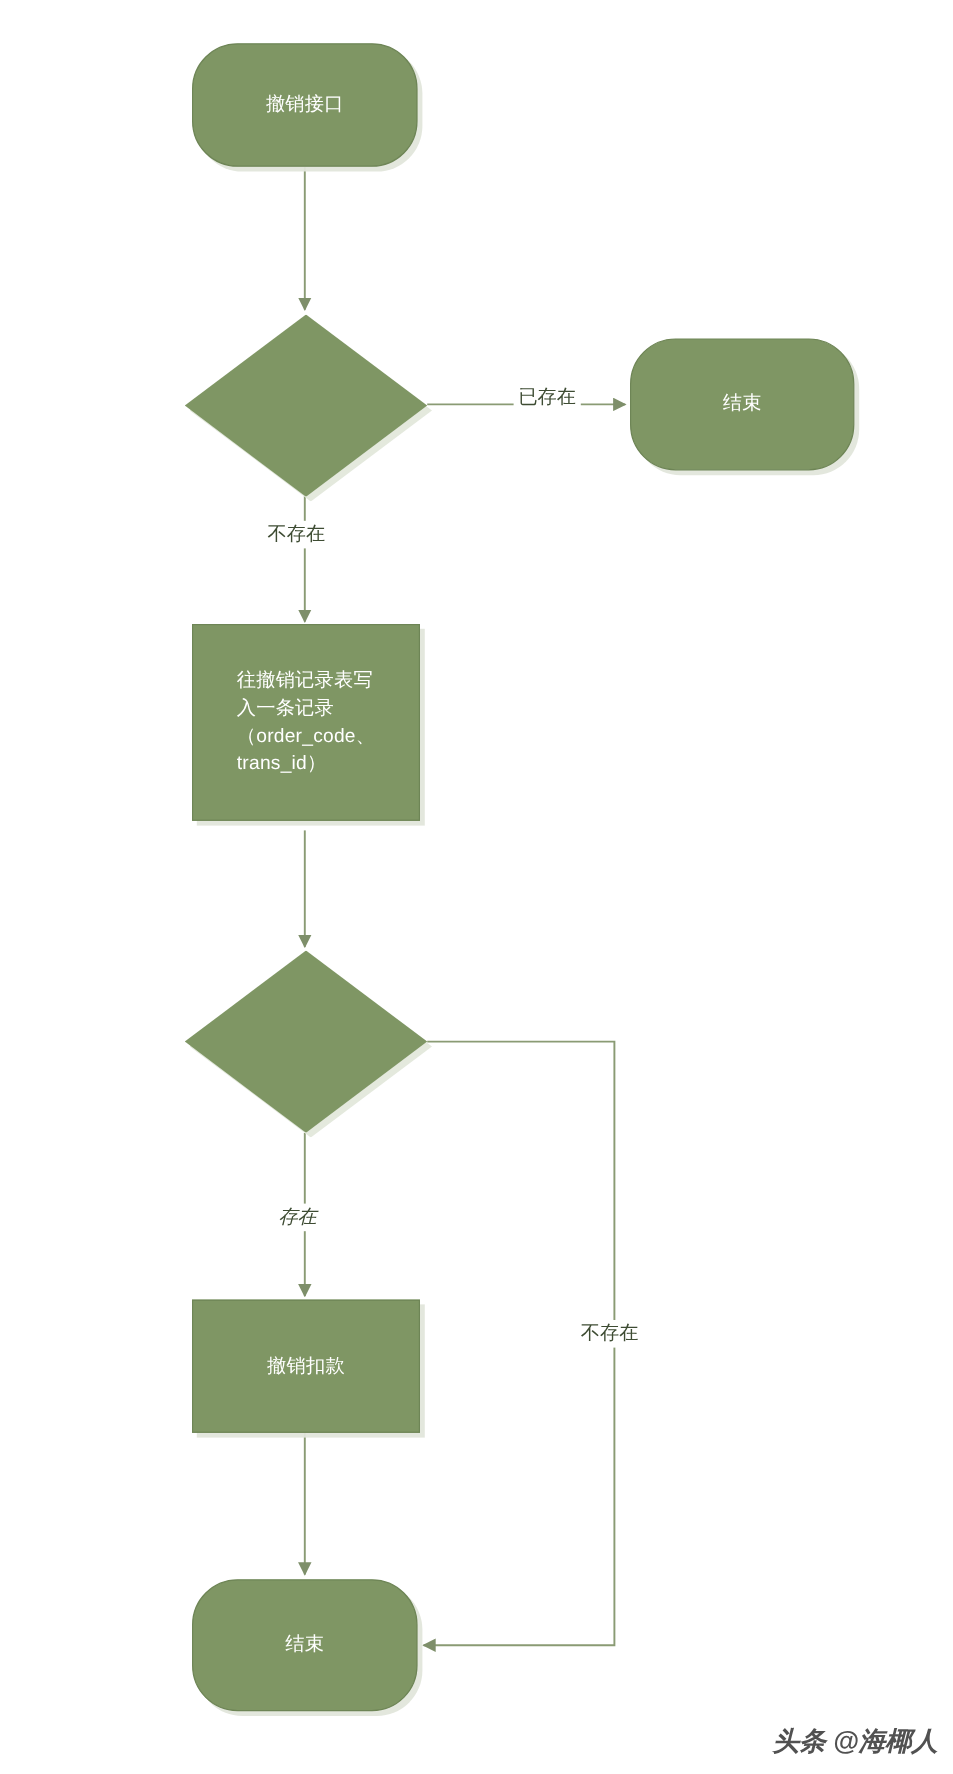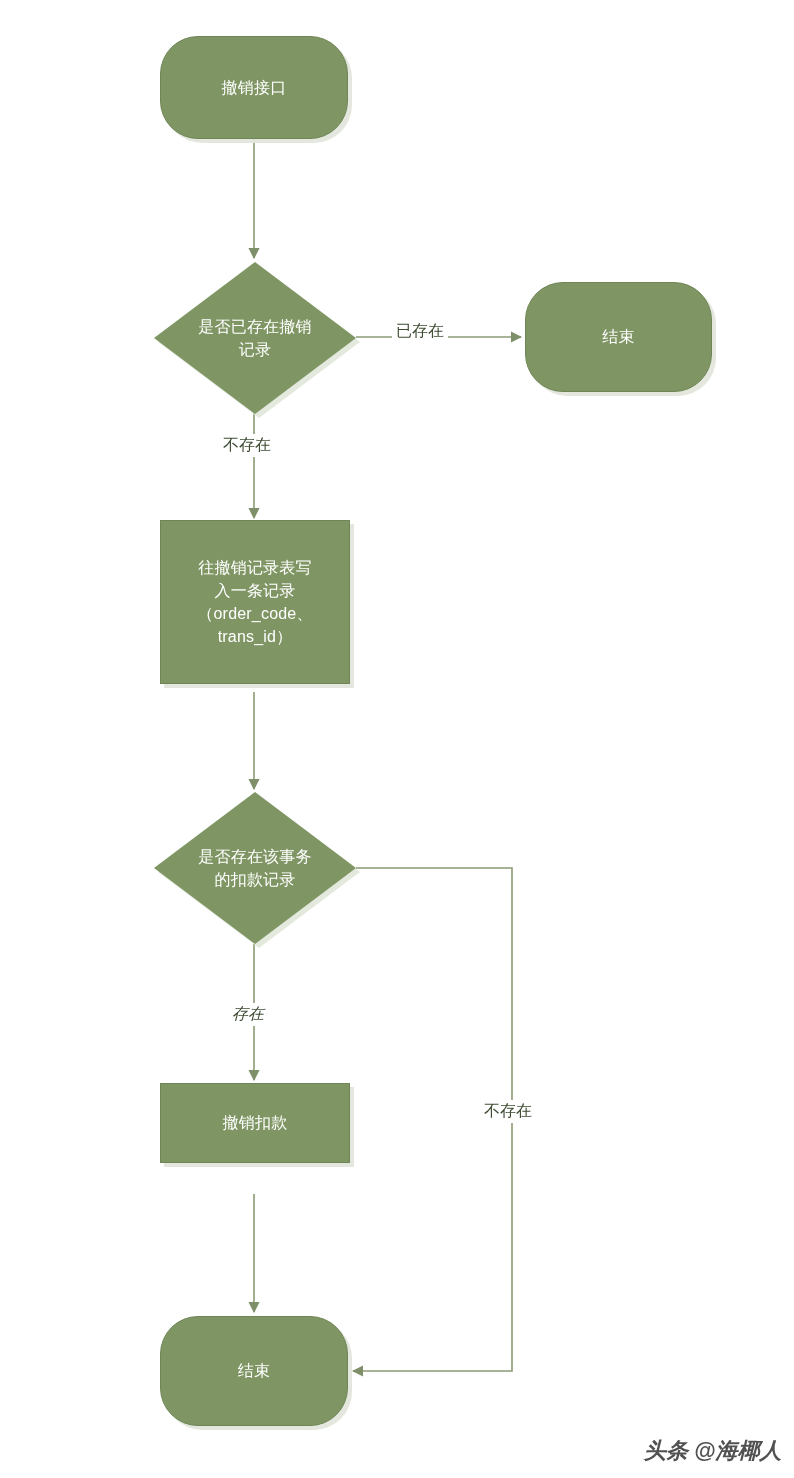--- a/index.html
+++ b/index.html
@@ -23,21 +23,21 @@
     top: 0;
     width: 794px;
     height: 1478px;
   }
   .node {
     position: absolute;
     box-sizing: border-box;
     display: flex;
     align-items: center;
     justify-content: center;
-    text-align: center;
+    text-align: left;
     color: #ffffff;
     font-size: 16px;
     line-height: 1.45;
     letter-spacing: 0.2px;
     z-index: 3;
   }
   .node .node-text {
     position: relative;
     z-index: 4;
     white-space: pre-line;
@@ -130,51 +130,47 @@
     </g>
   </svg>
 
   <div class="node terminator" style="left:160px; top:36px; width:188px; height:103px;">
     <span class="node-text">撤销接口</span>
   </div>
 
   <div class="node decision" style="left:154px; top:262px; width:202px; height:152px;">
     <div class="diamond-shadow"></div>
     <div class="diamond-fill"></div>
-    <span class="node-text">是否已存在撤销
-记录</span>
   </div>
 
   <div class="node terminator" style="left:525px; top:282px; width:187px; height:110px;">
     <span class="node-text">结束</span>
   </div>
 
   <div class="node process" style="left:160px; top:520px; width:190px; height:164px;">
     <span class="node-text">往撤销记录表写
 入一条记录
 （order_code、
 trans_id）</span>
   </div>
 
   <div class="node decision" style="left:154px; top:792px; width:202px; height:152px;">
     <div class="diamond-shadow"></div>
     <div class="diamond-fill"></div>
-    <span class="node-text">是否存在该事务
-的扣款记录</span>
   </div>
 
-  <div class="node process" style="left:160px; top:1083px; width:190px; height:80px;">
+  <div class="node process" style="left:160px; top:1083px; width:190px; height:111px;">
     <span class="node-text">撤销扣款</span>
   </div>
 
   <div class="node terminator" style="left:160px; top:1316px; width:188px; height:110px;">
     <span class="node-text">结束</span>
   </div>
 
-  <div class="edge-label" style="left:392px; top:320px;">已存在</div>
+  <div class="edge-label" style="left:428px; top:320px;">已存在</div>
 
   <div class="edge-label" style="left:219px; top:434px;">不存在</div>
 
   <div class="edge-label" style="left:228px; top:1003px;font-style:italic;">存在</div>
 
   <div class="edge-label" style="left:480px; top:1100px;">不存在</div>
 
   <div class="watermark" style="left:644px; top:1436px;">头条 @海椰人</div>
 
 </div>

